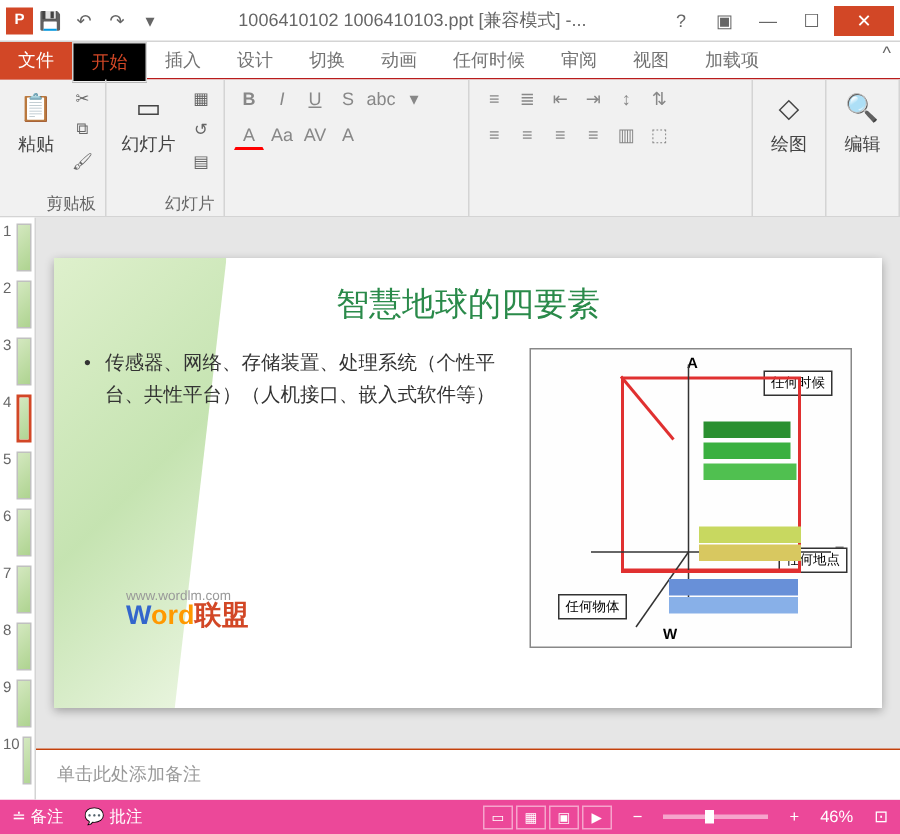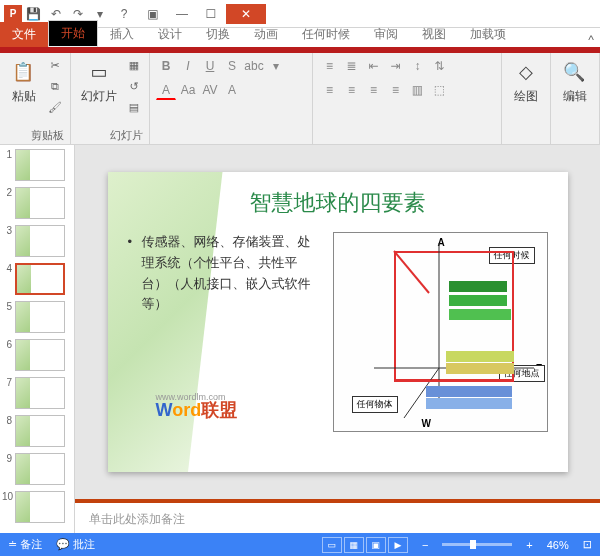--- a/index.html
+++ b/index.html
@@ -7,21 +7,21 @@
 
 .titlebar { height: 28px; background: #fff; border-bottom: 1px solid #d4d4d4; display: flex; align-items: center; padding: 0 4px; }
 .titlebar .qat { display: flex; gap: 2px; align-items: center; }
 .titlebar .qat-btn { width: 20px; height: 20px; display: flex; align-items: center; justify-content: center; color: #666; }
 .app-icon { width: 18px; height: 18px; background: #d24726; color: #fff; font-size: 10px; font-weight: bold; display: flex; align-items: center; justify-content: center; }
 .titlebar .title { flex: 1; text-align: center; color: #666; font-size: 12px; white-space: nowrap; overflow: hidden; }
 .titlebar .win-btns { display: flex; gap: 1px; }
 .titlebar .win-btn { width: 28px; height: 20px; display: flex; align-items: center; justify-content: center; color: #666; }
 .titlebar .win-btn.close { background: #d24726; color: #fff; width: 40px; }
 
-.tabs { height: 25px; display: flex; align-items: flex-end; border-bottom: 6px solid #b91c1c; background: #fff; }
+.tabs { height: 25px; display: flex; align-items: flex-start; border-bottom: 1px solid #b91c1c; background: #fff; }
 .tab { padding: 4px 12px; color: #737373; font-size: 12px; cursor: pointer; }
 .tab.file { background: #d24726; color: #fff; }
 .tab.active { color: #d24726; border: 1px solid #d4d4d4; border-bottom: 1px solid #f1f1f1; background: #000000; }
 .tabs .collapse { margin-left: auto; padding: 0 6px; color: #666; }
 
 .ribbon { height: 92px; background: #f1f1f1; border-bottom: 1px solid #d4d4d4; display: flex; }
 .rgroup { border-right: 1px solid #d4d4d4; padding: 3px 6px 2px; display: flex; flex-direction: column; }
 .rgroup-body { flex: 1; display: flex; align-items: flex-start; gap: 4px; }
 .rgroup-label { text-align: right; color: #666; font-size: 11px; height: 14px; }
 .big-btn { display: flex; flex-direction: column; align-items: center; gap: 2px; padding: 2px 4px; color: #444; }
@@ -34,34 +34,34 @@
 .workspace { display: flex; height: 388px; }
 .thumbs { width: 75px; background: #fff; border-right: 1px solid #d4d4d4; overflow-y: auto; padding: 4px 2px; }
 .thumb-item { display: flex; align-items: flex-start; gap: 3px; margin-bottom: 6px; }
 .thumb-num { width: 10px; text-align: right; color: #666; font-size: 10px; }
 .thumb { width: 50px; height: 32px; background: #fff; border: 1px solid #c0c0c0; position: relative; overflow: hidden; }
 .thumb.sel { border: 2px solid #d24726; }
 .thumb::before { content: ""; position: absolute; left: 0; top: 0; bottom: 0; width: 14px; background: linear-gradient(135deg, #d4e8c0, #a8d088); }
 
 .canvas { flex: 1; background: #e6e6e6; display: flex; flex-direction: column; }
 .slide-area { flex: 1; display: flex; align-items: center; justify-content: center; padding: 12px; }
-.slide { width: 460px; height: 300px; background: #fff; box-shadow: 0 2px 6px rgba(0,0,0,.3); position: relative; padding: 16px 20px; }
+.slide { width: 552px; height: 300px; background: #fff; box-shadow: 0 2px 6px rgba(0,0,0,.3); position: relative; padding: 16px 20px; }
 .slide-deco { position: absolute; left: 0; top: 0; bottom: 0; width: 115px; background: linear-gradient(135deg, rgba(200,230,170,.6), rgba(140,200,100,.5), rgba(200,230,170,.3)); clip-path: polygon(0 0, 100% 0, 70% 100%, 0 100%); }
 .slide-title { color: #2a8a4a; font-size: 22px; text-align: center; margin-bottom: 14px; position: relative; font-weight: normal; }
 .slide-body { display: flex; gap: 12px; position: relative; }
 .bullet { flex: 1; color: #333; font-size: 13px; line-height: 1.6; padding-left: 14px; position: relative; }
 .bullet::before { content: "•"; position: absolute; left: 0; }
 .diagram { width: 215px; height: 200px; border: 1px solid #888; background: #fefefe; position: relative; font-size: 9px; }
 .watermark { position: absolute; left: 30px; bottom: 50px; font-size: 18px; color: #3366cc; font-weight: bold; z-index: 5; margin-left: 18px; }
 .watermark .o { color: #ff9900; }
 .watermark .url { font-size: 9px; color: #999; font-weight: normal; display: block; margin-bottom: -4px; }
 
-.notes { height: 34px; background: #fff; border-top: 4px solid #c2410c; padding: 8px 14px; color: #999; font-size: 12px; }
-
-.statusbar { height: 23px; background: #3b82f6; color: #fff; display: flex; align-items: center; padding: 0 8px; font-size: 11px; gap: 14px; }
+.notes { height: 34px; background: #fff; border-top: 1px solid #c2410c; padding: 8px 14px; color: #999; font-size: 12px; }
+
+.statusbar { height: 23px; background: #ec4899; color: #fff; display: flex; align-items: center; padding: 0 8px; font-size: 11px; gap: 14px; }
 .statusbar .spacer { flex: 1; }
 .view-btns { display: flex; gap: 2px; }
 .view-btn { width: 20px; height: 16px; border: 1px solid rgba(255,255,255,.5); display: flex; align-items: center; justify-content: center; font-size: 9px; }
 .zoom-slider { width: 70px; height: 3px; background: rgba(255,255,255,.5); position: relative; }
 .zoom-slider::after { content: ""; position: absolute; left: 40%; top: -3px; width: 6px; height: 9px; background: #fff; }
 
 
 .dlabel { position: absolute; background: #fff; border: 1px solid #333; padding: 1px 4px; font-size: 9px; white-space: nowrap; }
 .axis-lbl { position: absolute; font-size: 10px; font-weight: bold; }
 .redbox { position: absolute; border: 2px solid #e03030; }
@@ -71,20 +71,21 @@
 <body>
 
 <div class="titlebar">
   <div class="qat">
     <div class="app-icon">P</div>
     <div class="qat-btn">💾</div>
     <div class="qat-btn">↶</div>
     <div class="qat-btn">↷</div>
     <div class="qat-btn">▾</div>
   </div>
+  <div class="title">1006410102 1006410103.ppt [兼容模式] -...</div>
   <div class="win-btns">
     <div class="win-btn">?</div>
     <div class="win-btn">▣</div>
     <div class="win-btn">—</div>
     <div class="win-btn">☐</div>
     <div class="win-btn close">✕</div>
   </div>
 </div>
 
 <div class="tabs">

